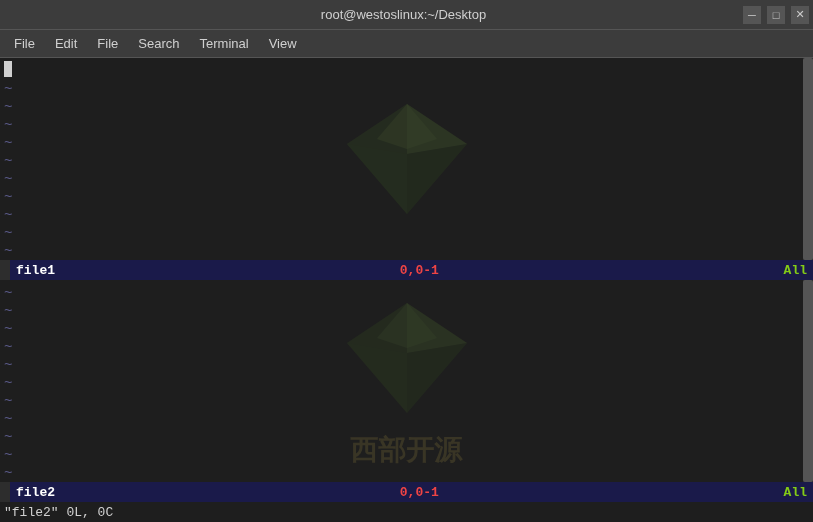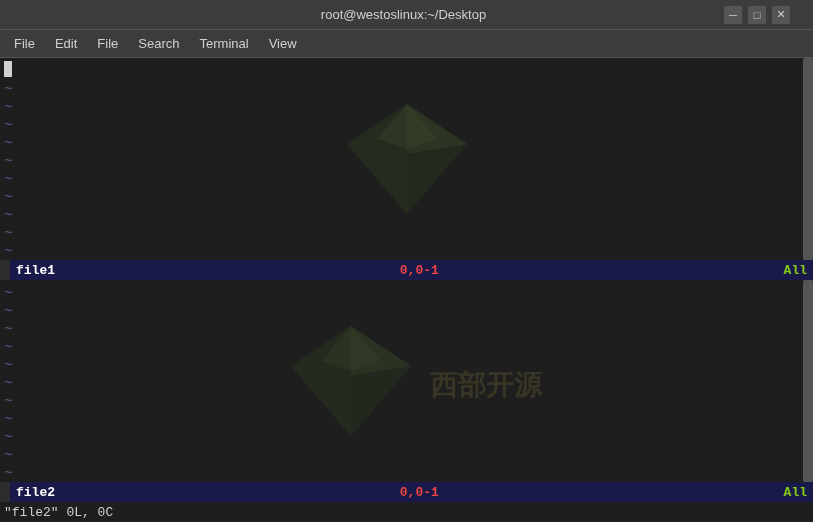--- a/index.html
+++ b/index.html
@@ -17,21 +17,21 @@
     }
 
     
     .title-bar {
       width: 100%;
       height: 30px;
       background: #3c3c3c;
       display: flex;
       align-items: center;
       justify-content: space-between;
-      padding: 0 23px;
+      padding: 0 4px;
       border-bottom: 1px solid #555;
     }
 
     .title-bar-title {
       flex: 1;
       text-align: center;
       color: #d0d0d0;
       font-size: 13px;
       font-family: sans-serif;
     }
@@ -157,20 +157,21 @@
 
     
     .watermark {
       position: absolute;
       top: 50%;
       left: 50%;
       transform: translate(-50%, -50%);
       opacity: 0.25;
       pointer-events: none;
       display: flex;
+      flex-direction: column;
       align-items: center;
       justify-content: center;
     }
 
     .watermark-logo {
       width: 160px;
       height: 130px;
     }
 
     .watermark-text {

